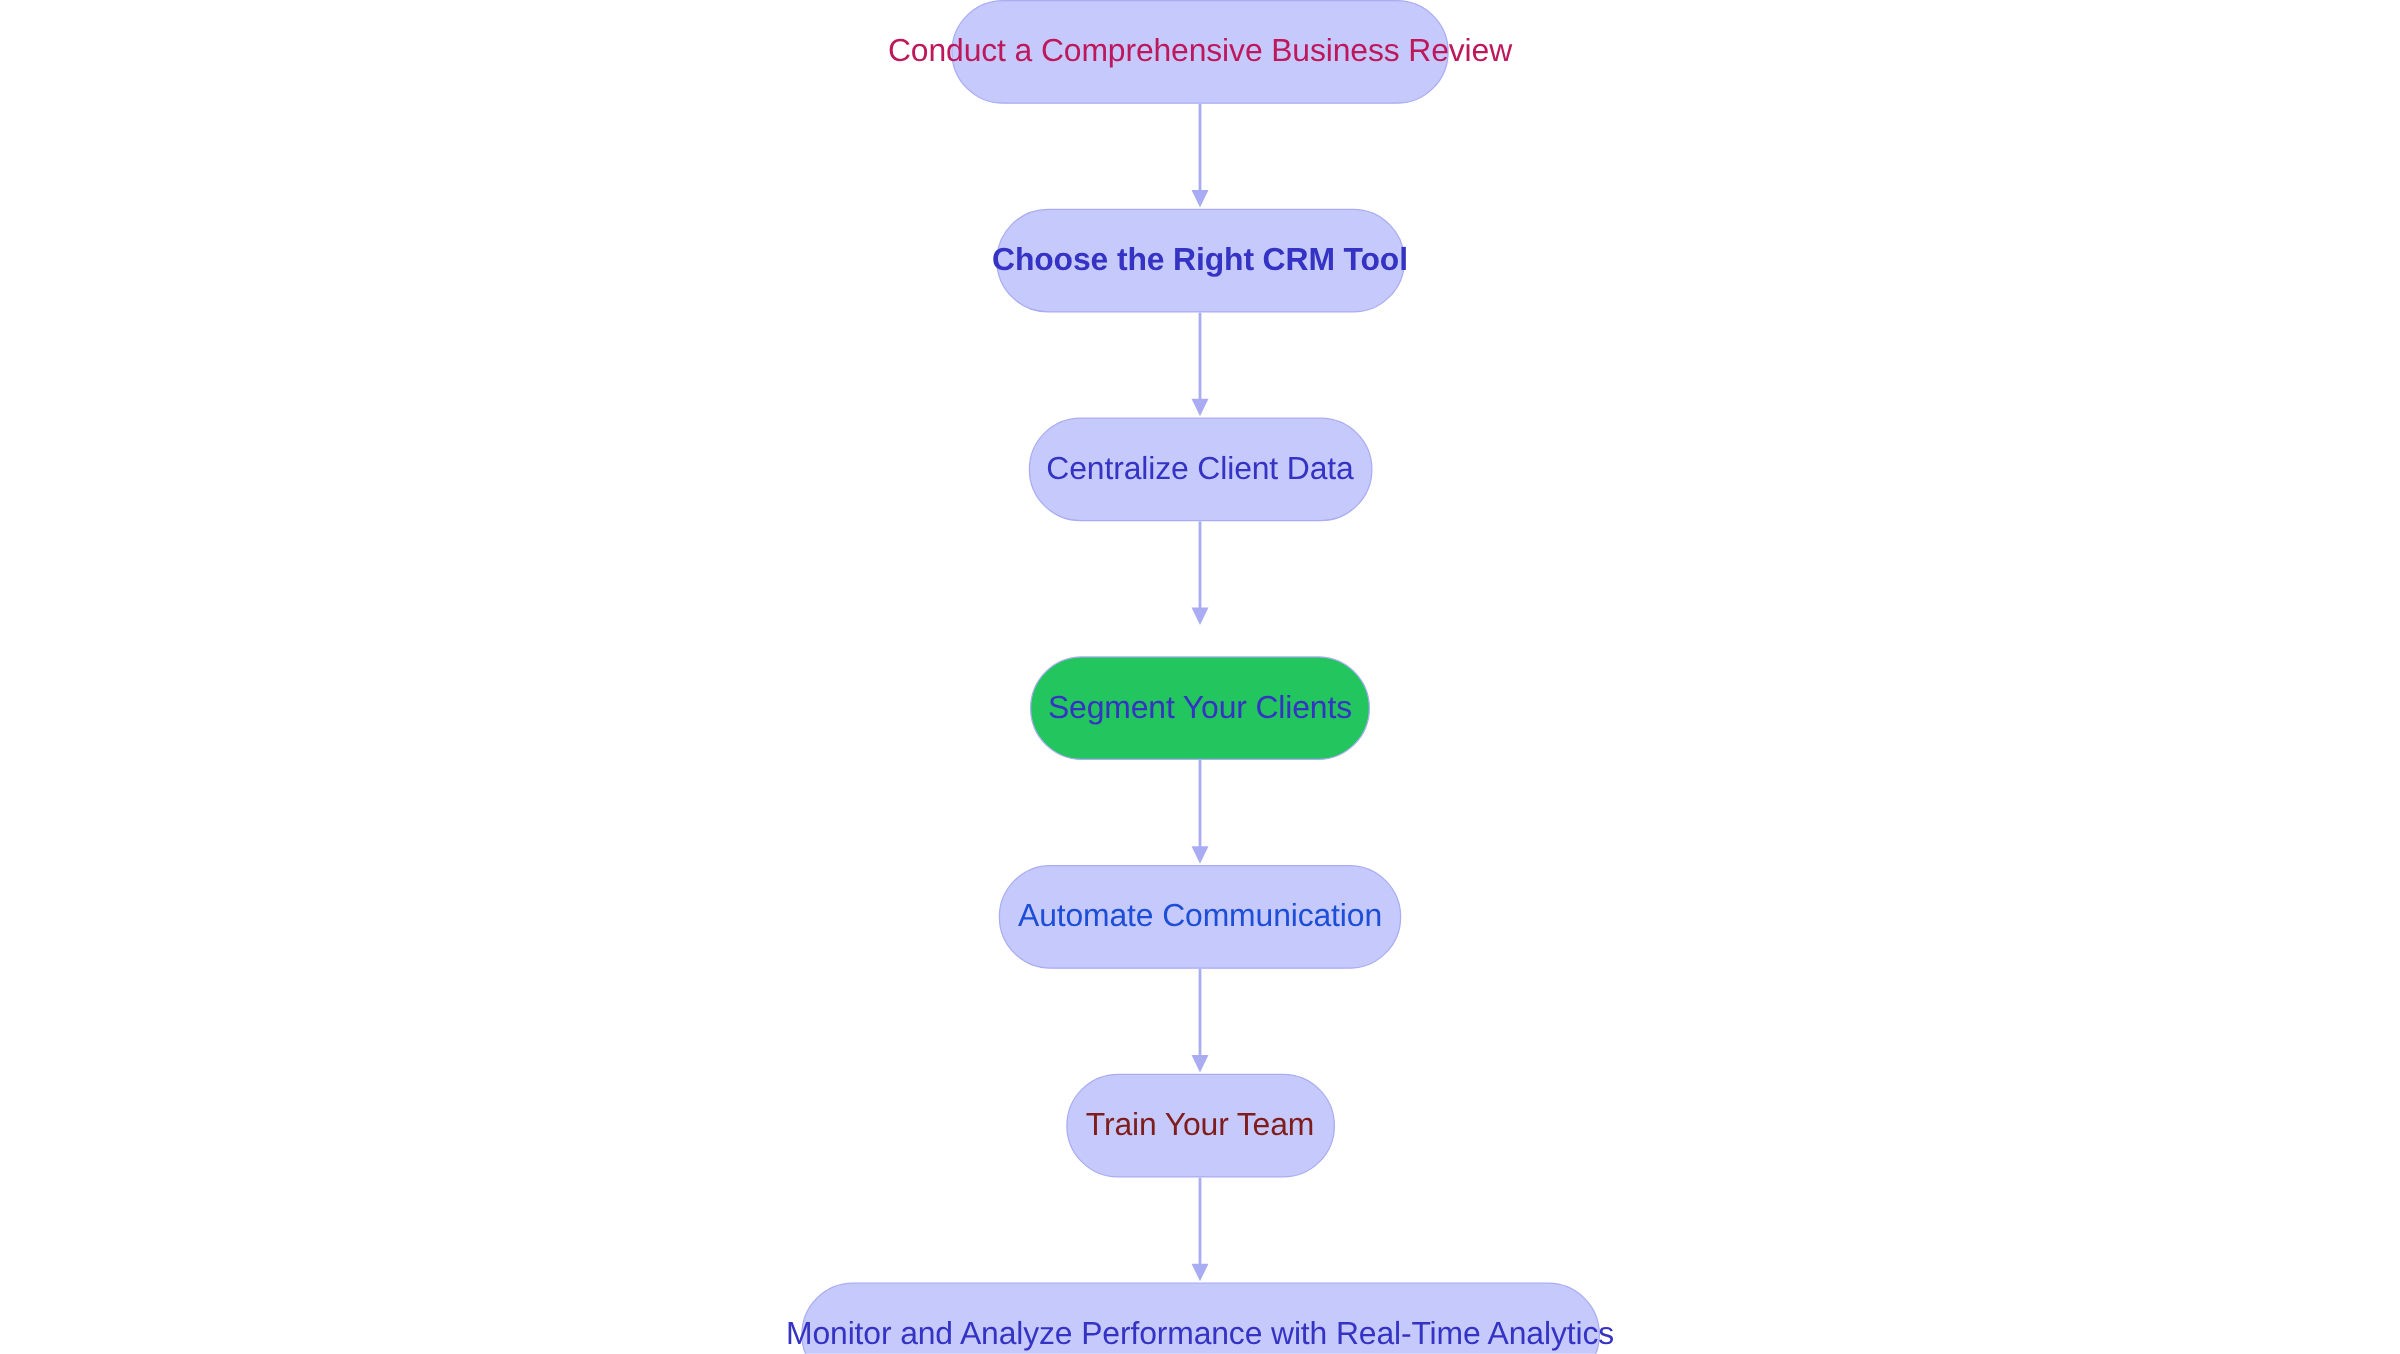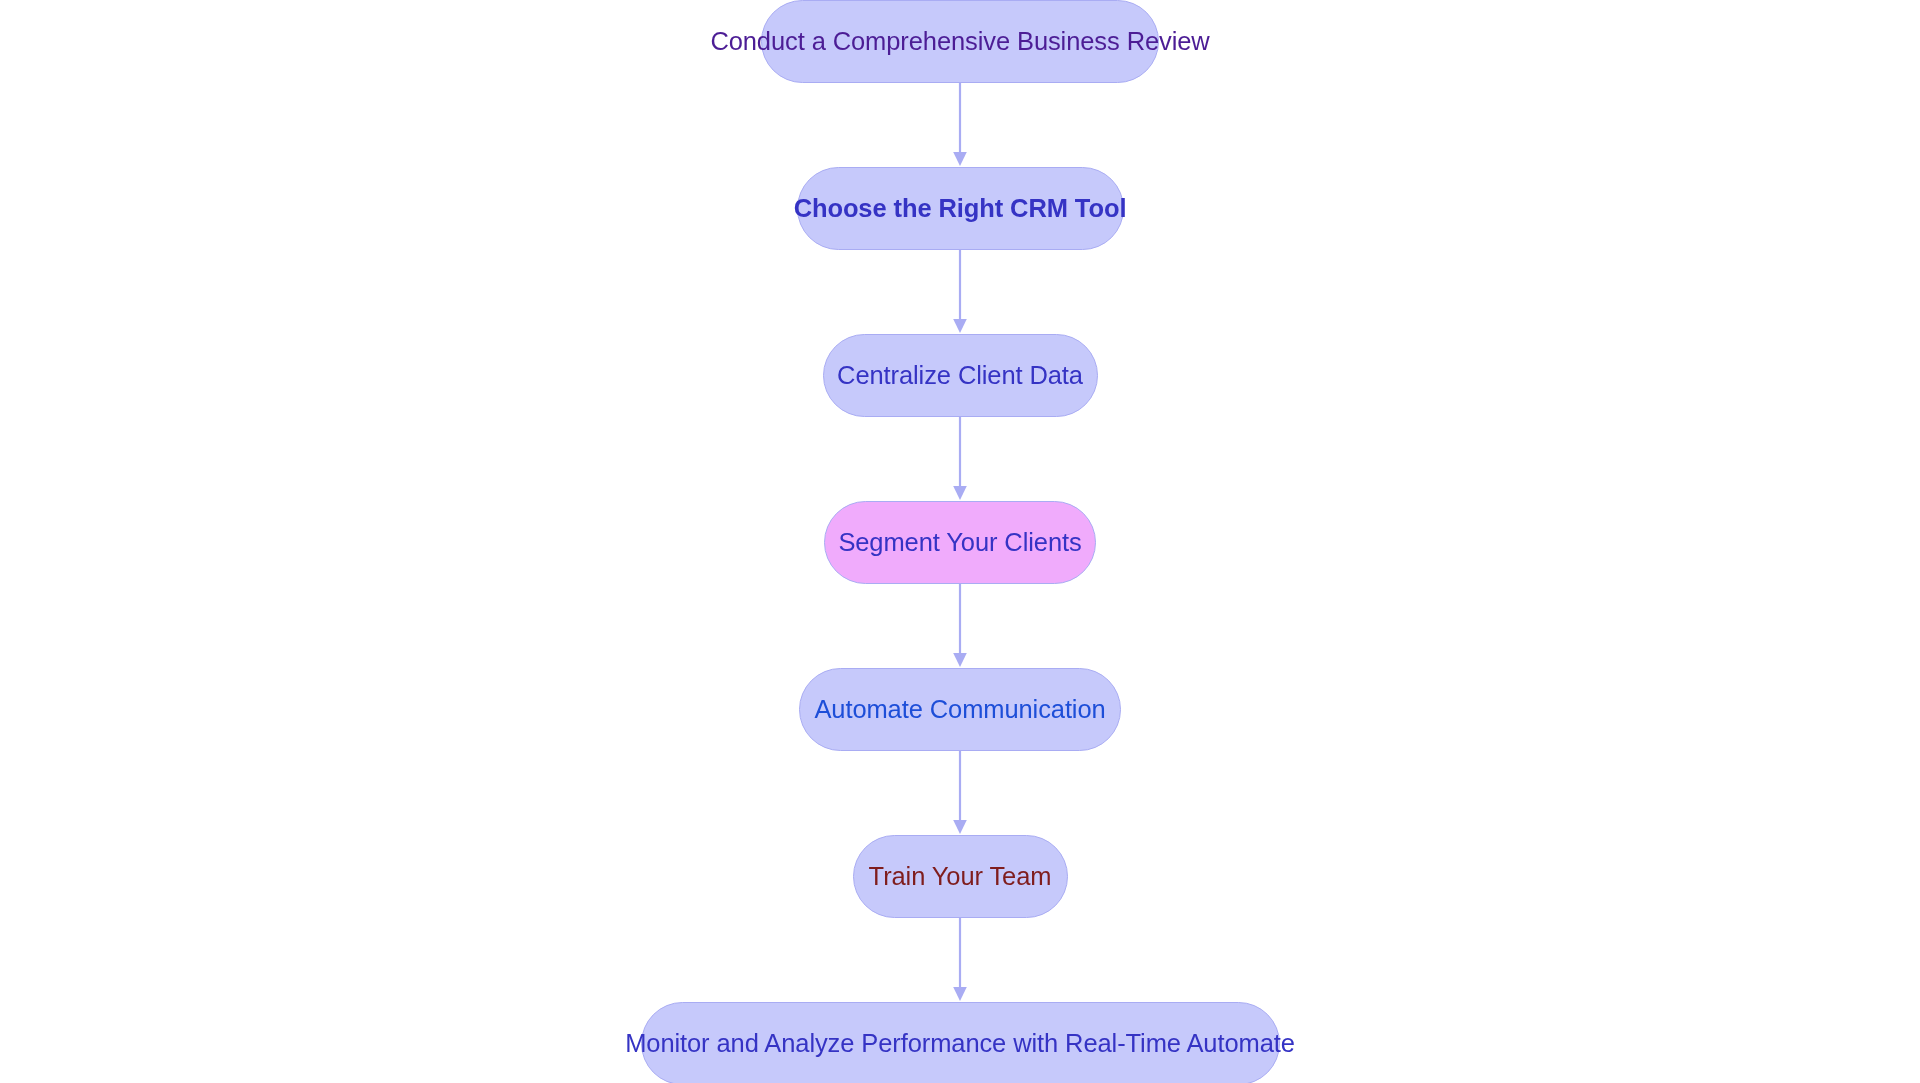--- a/index.html
+++ b/index.html
@@ -68,21 +68,21 @@
     top: 0;
   }
 </style>
 </head>
 <body>
 
 <div id="flowchart" style="background: rgb(255, 255, 255);">
   <div class="chain">
 
     <div class="node" style="width: 398px; background: rgb(198, 201, 251); border-color: rgb(169, 172, 243);">
-      <span class="node-label" style="color: #4c1d95;">Conduct a Comprehensive Business Review</span>
+      <span class="node-label" style="color: #be185d;">Conduct a Comprehensive Business Review</span>
     </div>
 
     <span class="edge">
       <svg width="16" height="84" viewBox="0 0 16 84" aria-hidden="true">
         <line x1="8" y1="0" x2="8" y2="72" stroke="#a9acf3" stroke-width="2.2"></line>
         <polygon points="8,83 1.2,69 14.8,69" fill="#a9acf3"></polygon>
       </svg>
     </span>
 
     <div class="node" style="width: 327px; background: rgb(198, 201, 251); border-color: rgb(169, 172, 243);">
@@ -100,21 +100,21 @@
       <span class="node-label" style="color: rgb(53, 51, 196);">Centralize Client Data</span>
     </div>
 
     <span class="edge">
       <svg width="16" height="84" viewBox="0 0 16 84" aria-hidden="true">
         <line x1="8" y1="0" x2="8" y2="72" stroke="#a9acf3" stroke-width="2.2"></line>
         <polygon points="8,83 1.2,69 14.8,69" fill="#a9acf3"></polygon>
       </svg>
     </span>
 
-    <div class="node" style="width: 272px; background: #f0abfc; border-color: rgb(169, 172, 243);">
+    <div class="node" style="width: 272px; background: #22c55e; border-color: rgb(169, 172, 243); margin-top: 24px;">
       <span class="node-label" style="color: rgb(53, 51, 196);">Segment Your Clients</span>
     </div>
 
     <span class="edge">
       <svg width="16" height="84" viewBox="0 0 16 84" aria-hidden="true">
         <line x1="8" y1="0" x2="8" y2="72" stroke="#a9acf3" stroke-width="2.2"></line>
         <polygon points="8,83 1.2,69 14.8,69" fill="#a9acf3"></polygon>
       </svg>
     </span>
 
@@ -134,17 +134,17 @@
     </div>
 
     <span class="edge">
       <svg width="16" height="84" viewBox="0 0 16 84" aria-hidden="true">
         <line x1="8" y1="0" x2="8" y2="72" stroke="#a9acf3" stroke-width="2.2"></line>
         <polygon points="8,83 1.2,69 14.8,69" fill="#a9acf3"></polygon>
       </svg>
     </span>
 
     <div class="node" style="width: 639px; background: rgb(198, 201, 251); border-color: rgb(169, 172, 243);">
-      <span class="node-label" style="color: rgb(53, 51, 196);">Monitor and Analyze Performance with Real-Time Automate</span>
+      <span class="node-label" style="color: rgb(53, 51, 196);">Monitor and Analyze Performance with Real-Time Analytics</span>
     </div>
 
   </div>
 </div>
 
 </body></html>

